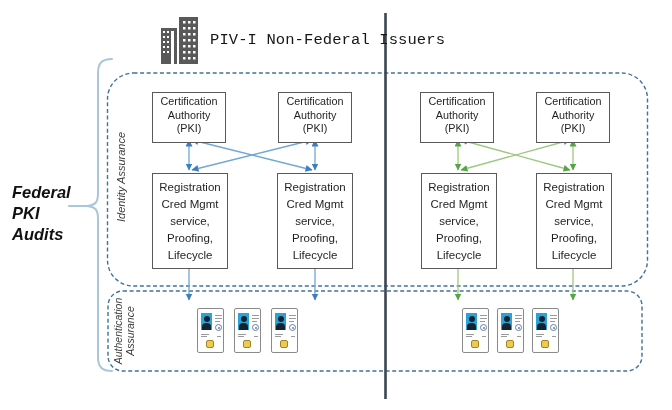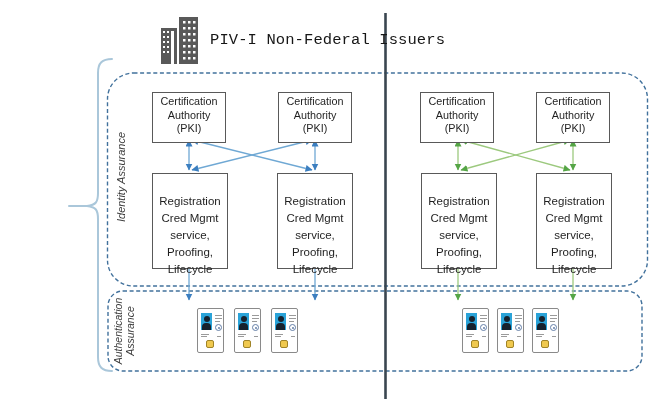--- a/index.html
+++ b/index.html
@@ -30,21 +30,21 @@
   }
   .zone-lbl.identity{width:130px;left:56px;top:171px;font-size:11px;}
   .zone-lbl.auth{width:96px;left:76px;top:319px;font-size:10.5px;}
 
   
   .pbox{
     position:absolute;z-index:2;box-sizing:border-box;background:#fff;
     border:1.5px solid #595959;text-align:center;
   }
   .pbox.ca{top:92px;height:51px;width:74px;font-size:10.8px;line-height:13.5px;padding-top:2px;}
-  .pbox.reg{top:173px;height:96px;width:76px;font-size:11.5px;line-height:17px;padding-top:19px;}
+  .pbox.reg{top:173px;height:96px;width:76px;font-size:11.5px;line-height:17px;padding-top:5px;}
   .ca1{left:152px;} .ca2{left:278px;} .ca3{left:420px;} .ca4{left:536px;}
   .reg1{left:152px;} .reg2{left:277px;} .reg3{left:421px;} .reg4{left:536px;}
 
   
   .card{
     position:absolute;z-index:2;width:27px;height:45px;top:308px;box-sizing:border-box;
     background:#fff;border:1px solid #8a8a8a;border-radius:2px;
   }
   .c1{left:197px;} .c2{left:234px;} .c3{left:271px;}
   .c4{left:462px;} .c5{left:497px;} .c6{left:532px;}
@@ -154,20 +154,23 @@
           <rect x="35" y="37" width="2.5" height="2.5"></rect>
         <rect x="25" y="43" width="2.5" height="2.5"></rect>
           <rect x="30" y="43" width="2.5" height="2.5"></rect>
           <rect x="35" y="43" width="2.5" height="2.5"></rect>
       </g>
     </svg>
     <span class="lbl">PIV-I Non-Federal Issuers</span>
   </div>
 
 
+  <div class="audits pre">Federal
+PKI
+Audits</div>
 
   <div class="zone-lbl identity">Identity Assurance</div>
   <div class="zone-lbl auth pre">Authentication
 Assurance</div>
 
   <div class="pbox ca ca1 pre">Certification
 Authority
 (PKI)</div>
   <div class="pbox ca ca2 pre">Certification
 Authority

